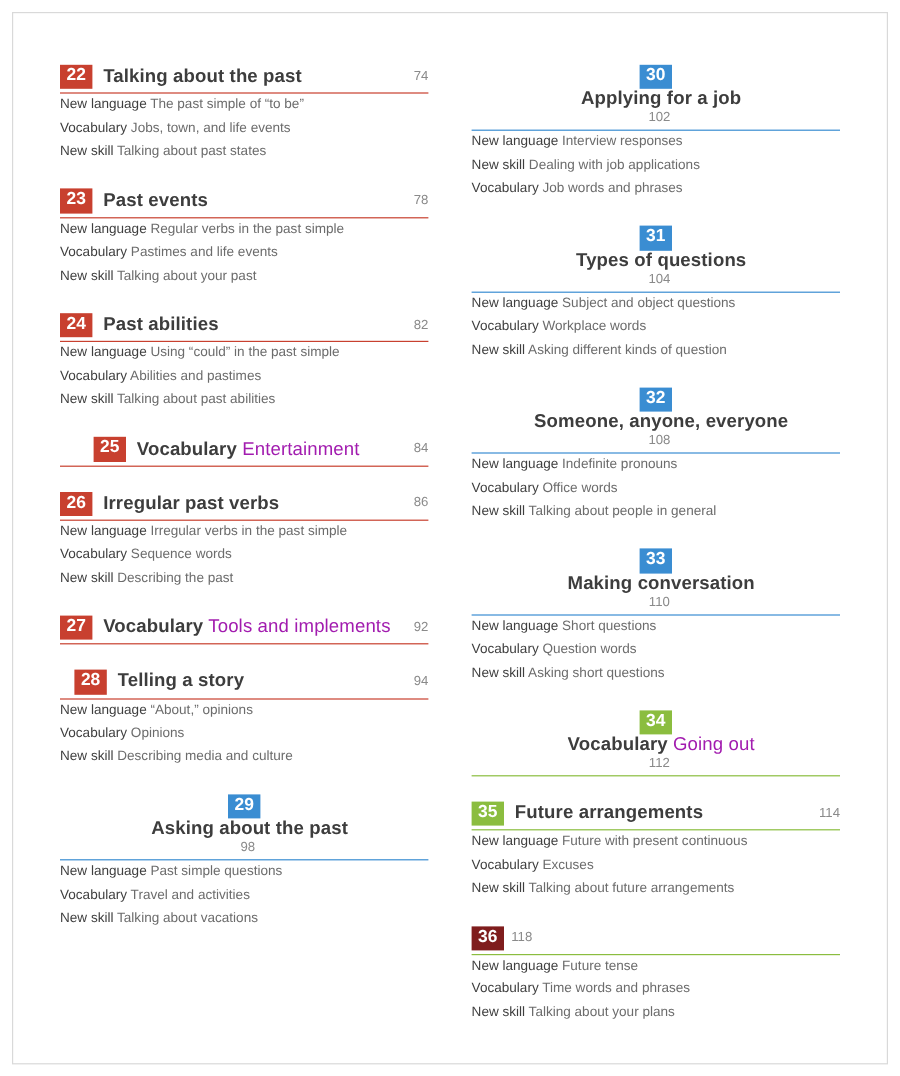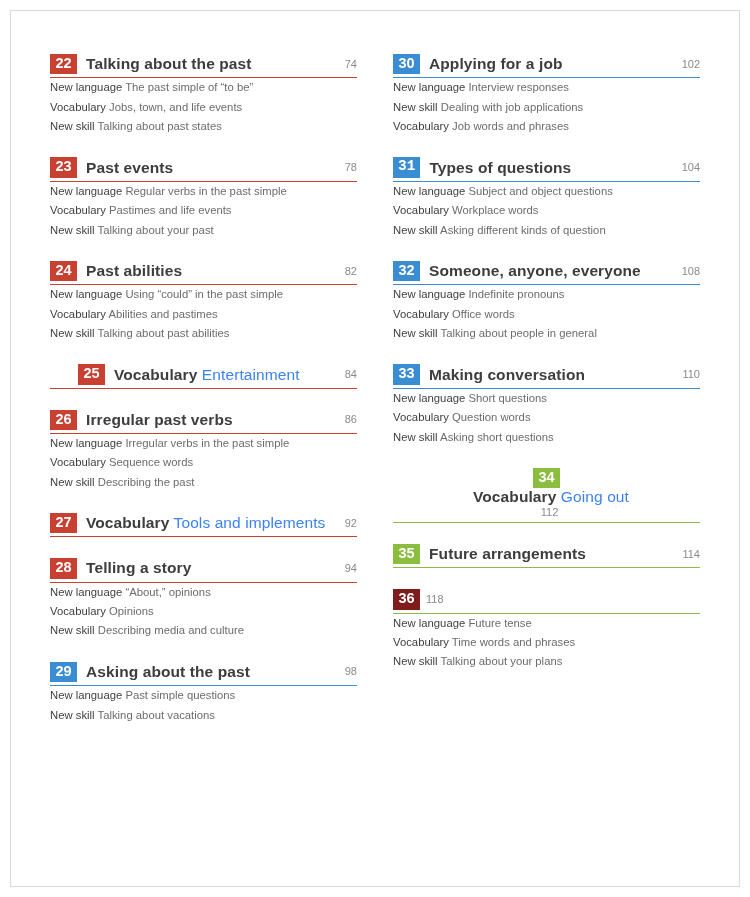--- a/index.html
+++ b/index.html
@@ -67,21 +67,21 @@
     font-size: 15.5px;
     color: #3d3d3d;
     letter-spacing: 0.1px;
     white-space: nowrap;
     overflow: hidden;
   }
   .title .strong {
     font-weight: bold;
   }
   .title .light {
-    color: #3b82f6;
+    color: #a21caf;
   }
   .page-no {
     font-size: 11px;
     color: #8a8a8a;
     margin-left: 6px;
     padding-bottom: 1px;
   }
   .lines {
     margin-top: 0;
   }
@@ -95,21 +95,21 @@
     color: #3f3f3f;
   }
   .line .val {
     color: #6c6c6c;
   }
 
   
   .c-red .num { background: #c8402f; }
   .c-red .entry-head { border-bottom-color: #c8402f; }
   .c-blue .num { background: #3a8dd2; }
-  .c-blue .entry-head { border-bottom-color: #3a8dd2; }
+  .c-blue .entry-head { border-bottom-color: #3a8dd2; flex-direction: column; }
   .c-green .num { background: #8bbd3f; }
   .c-green .entry-head { border-bottom-color: #8bbd3f; }
 </style>
 </head>
 <body>
 
 <div class="page">
   <div class="page-border"></div>
   <div class="columns">
     <div class="column" id="left-column">
@@ -170,58 +170,59 @@
         </div>
         <div class="entry c-red">
           <div class="entry-head" style="border-bottom-color: rgb(200, 64, 47);">
             <span class="num" style="background: rgb(200, 64, 47);">27</span>
             <span class="title"><span class="strong">Vocabulary</span> <span class="light">Tools and implements</span></span>
             <span class="page-no">92</span>
           </div>
         </div>
         <div class="entry c-red">
           <div class="entry-head" style="border-bottom-color: rgb(200, 64, 47);">
-            <span class="num" style="background: rgb(200, 64, 47);">28</span>
+            <span class="num" style="background: rgb(200, 64, 47); margin-left: 12px;">28</span>
             <span class="title"><span class="strong">Telling a story</span></span>
             <span class="page-no">94</span>
           </div>
           <div class="lines">
             <div class="line"><span class="lbl">New language</span>  <span class="val">“About,” opinions</span></div>
             <div class="line"><span class="lbl">Vocabulary</span>  <span class="val">Opinions</span></div>
             <div class="line"><span class="lbl">New skill</span>  <span class="val">Describing media and culture</span></div>
           </div>
         </div>
         <div class="entry c-blue">
           <div class="entry-head" style="border-bottom-color: rgb(58, 141, 210);">
             <span class="num" style="background: rgb(58, 141, 210);">29</span>
             <span class="title"><span class="strong">Asking about the past</span></span>
             <span class="page-no">98</span>
           </div>
           <div class="lines">
             <div class="line"><span class="lbl">New language</span>  <span class="val">Past simple questions</span></div>
+            <div class="line"><span class="lbl">Vocabulary</span>  <span class="val">Travel and activities</span></div>
             <div class="line"><span class="lbl">New skill</span>  <span class="val">Talking about vacations</span></div>
           </div>
         </div>
       </div>
     <div class="column" id="right-column">
         <div class="entry c-blue">
           <div class="entry-head" style="border-bottom-color: rgb(58, 141, 210);">
             <span class="num" style="background: rgb(58, 141, 210);">30</span>
             <span class="title"><span class="strong">Applying for a job</span></span>
             <span class="page-no">102</span>
           </div>
           <div class="lines">
             <div class="line"><span class="lbl">New language</span>  <span class="val">Interview responses</span></div>
             <div class="line"><span class="lbl">New skill</span>  <span class="val">Dealing with job applications</span></div>
             <div class="line"><span class="lbl">Vocabulary</span>  <span class="val">Job words and phrases</span></div>
           </div>
         </div>
         <div class="entry c-blue">
           <div class="entry-head" style="border-bottom-color: rgb(58, 141, 210);">
-            <span class="num" style="background: rgb(58, 141, 210); font-family: Liberation Mono, monospace;">31</span>
+            <span class="num" style="background: rgb(58, 141, 210);">31</span>
             <span class="title"><span class="strong">Types of questions</span></span>
             <span class="page-no">104</span>
           </div>
           <div class="lines">
             <div class="line"><span class="lbl">New language</span>  <span class="val">Subject and object questions</span></div>
             <div class="line"><span class="lbl">Vocabulary</span>  <span class="val">Workplace words</span></div>
             <div class="line"><span class="lbl">New skill</span>  <span class="val">Asking different kinds of question</span></div>
           </div>
         </div>
         <div class="entry c-blue">
@@ -254,20 +255,25 @@
             <span class="title"><span class="strong">Vocabulary</span> <span class="light">Going out</span></span>
             <span class="page-no">112</span>
           </div>
         </div>
         <div class="entry c-green">
           <div class="entry-head" style="border-bottom-color: rgb(139, 189, 63);">
             <span class="num" style="background: rgb(139, 189, 63);">35</span>
             <span class="title"><span class="strong">Future arrangements</span></span>
             <span class="page-no">114</span>
           </div>
+          <div class="lines">
+            <div class="line"><span class="lbl">New language</span>  <span class="val">Future with present continuous</span></div>
+            <div class="line"><span class="lbl">Vocabulary</span>  <span class="val">Excuses</span></div>
+            <div class="line"><span class="lbl">New skill</span>  <span class="val">Talking about future arrangements</span></div>
+          </div>
         </div>
         <div class="entry c-green">
           <div class="entry-head" style="border-bottom-color: rgb(139, 189, 63);">
             <span class="num" style="background: #7f1d1d;">36</span>
             <span class="page-no">118</span>
           </div>
           <div class="lines">
             <div class="line"><span class="lbl">New language</span>  <span class="val">Future tense</span></div>
             <div class="line"><span class="lbl">Vocabulary</span>  <span class="val">Time words and phrases</span></div>
             <div class="line"><span class="lbl">New skill</span>  <span class="val">Talking about your plans</span></div>

